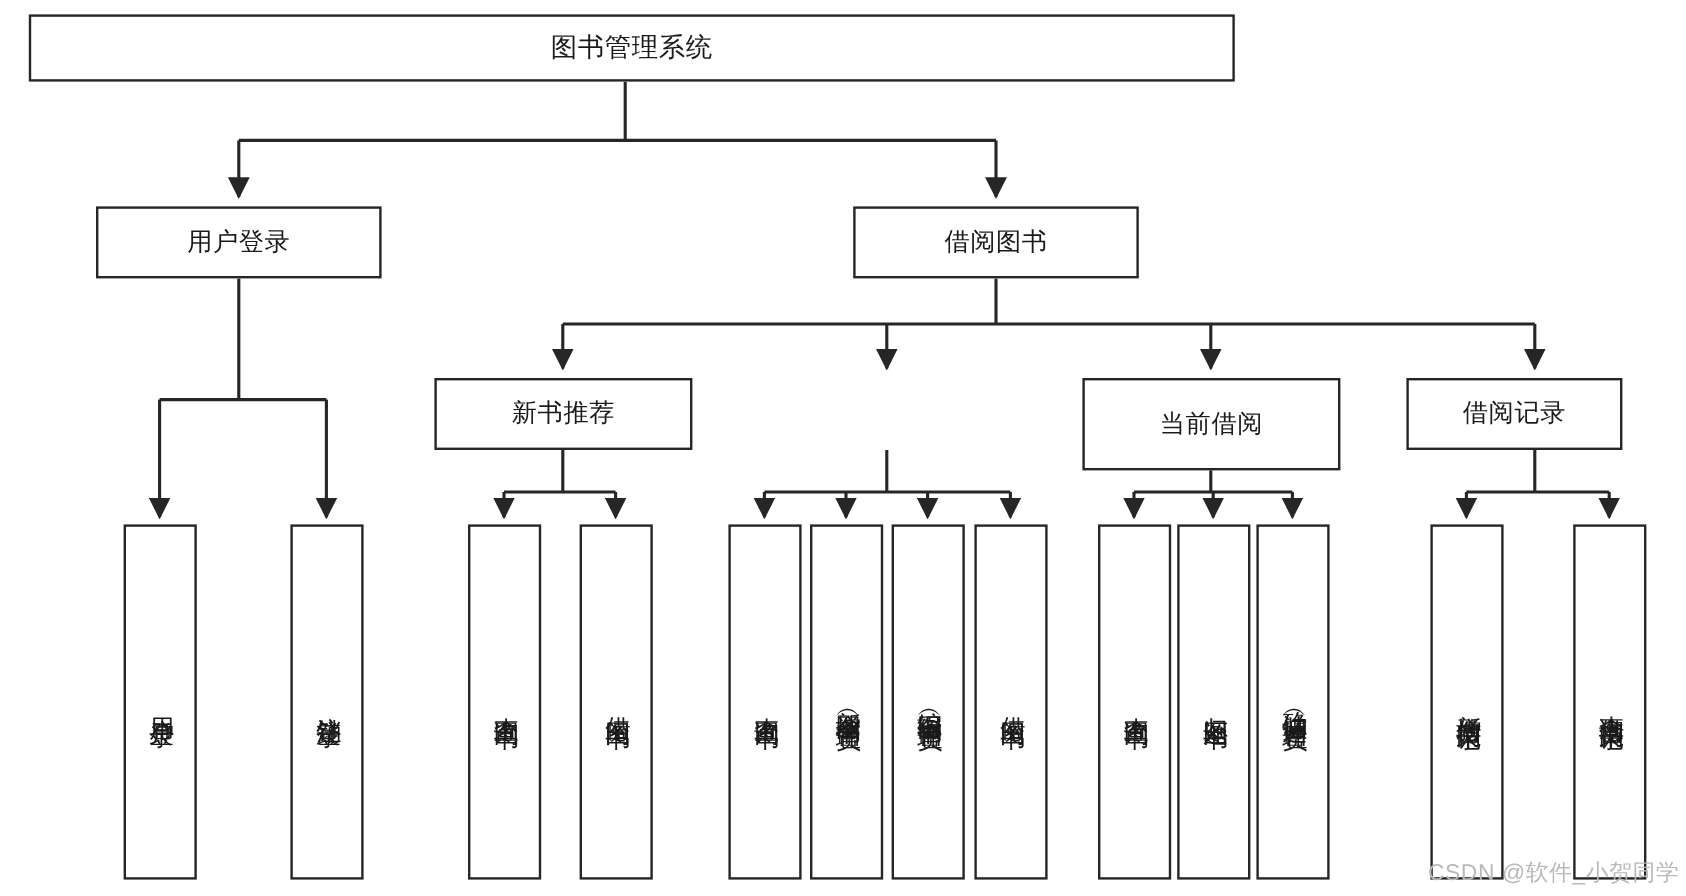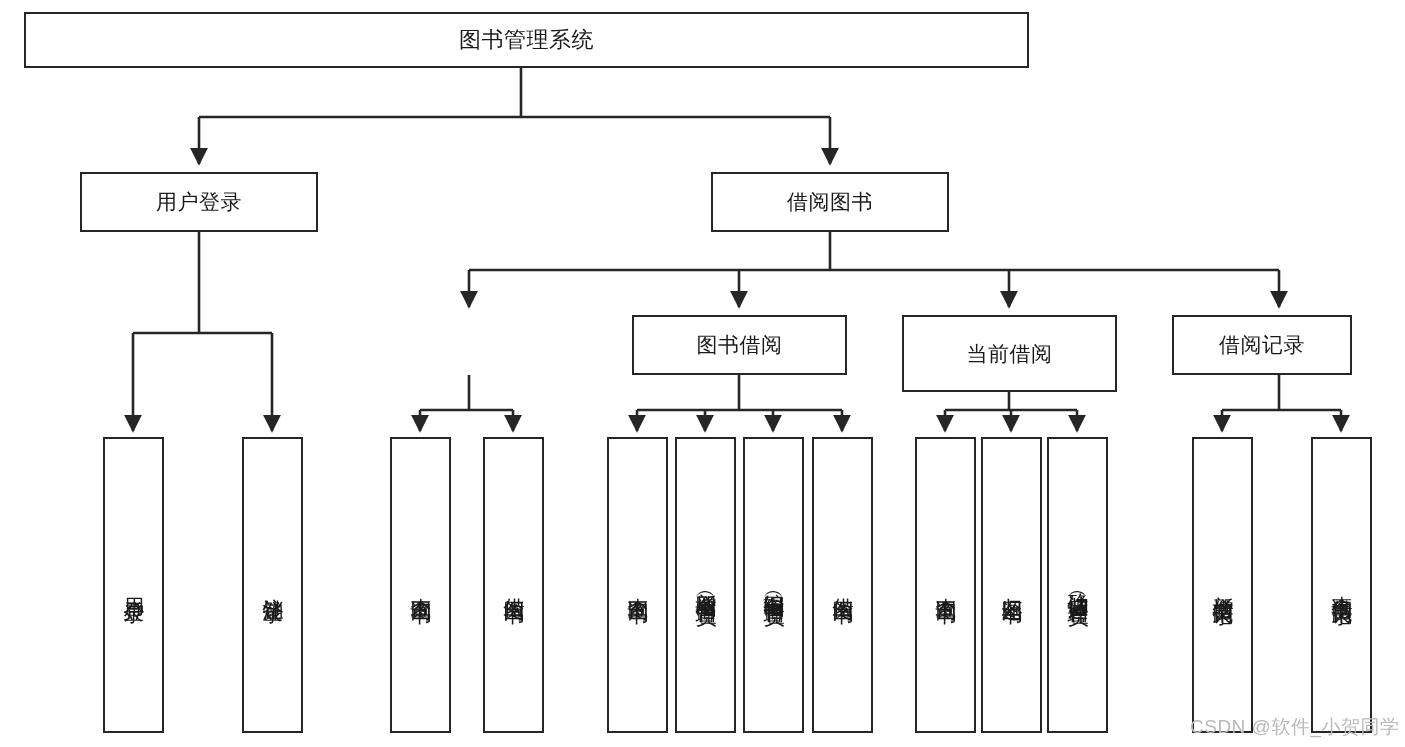--- a/index.html
+++ b/index.html
@@ -131,22 +131,22 @@
     <span class="label">图书管理系统</span>
   </div>
 
   <div class="node horiz" style="left:80px; top:172px; width:238px; height:60px;">
     <span class="label">用户登录</span>
   </div>
   <div class="node horiz" style="left:711px; top:172px; width:238px; height:60px;">
     <span class="label">借阅图书</span>
   </div>
 
-  <div class="node horiz" style="left:632px; top:315px; width:215px; height:60px;">
-    <span class="label">图书借阅</span>
+  <div class="node horiz" style="left:362px; top:315px; width:215px; height:60px;">
+    <span class="label">新书推荐</span>
   </div>
   <div class="node horiz" style="left:902px; top:315px; width:215px; height:77px;">
     <span class="label">当前借阅</span>
   </div>
   <div class="node horiz" style="left:1172px; top:315px; width:180px; height:60px;">
     <span class="label">借阅记录</span>
   </div>
 
   <div class="node vert" style="left:103px; top:437px; width:61px; height:296px;">
     <span class="label">用户登录</span>

